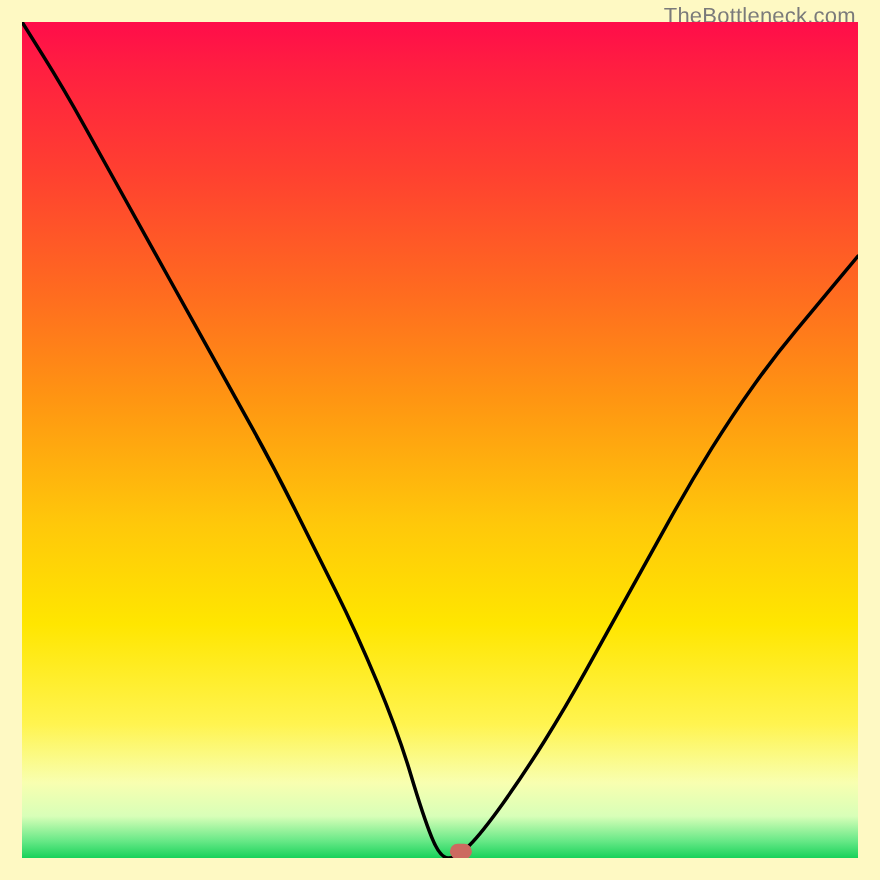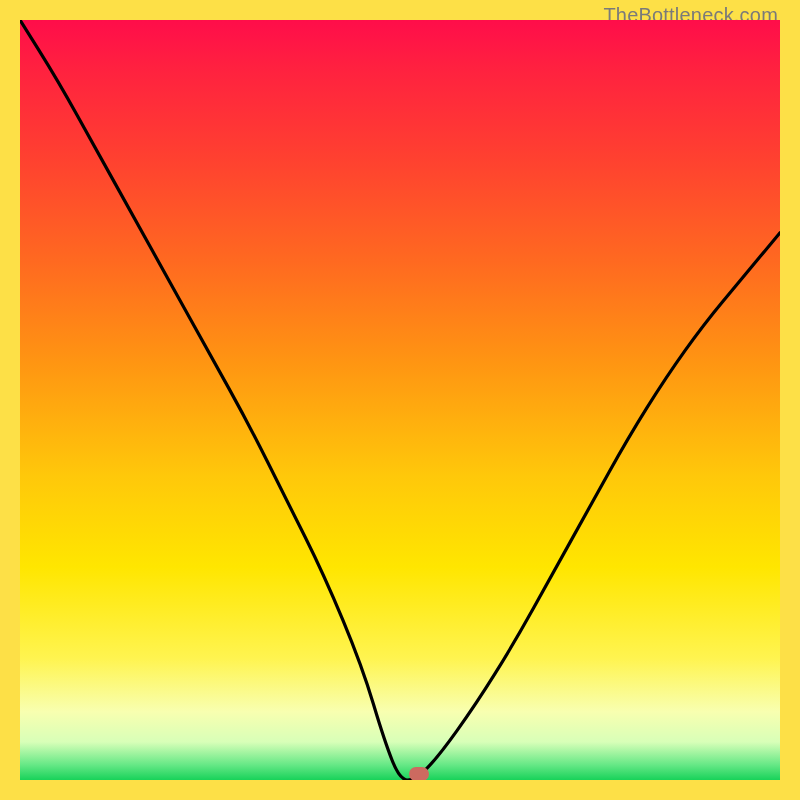--- a/index.html
+++ b/index.html
@@ -8,21 +8,21 @@
     width: 800px;
     height: 800px;
     overflow: hidden;
     background: #000;
     font-family: Arial, Helvetica, sans-serif;
   }
   .frame {
     position: relative;
     width: 800px;
     height: 800px;
-    background: #fde047;
+    background: #fef9c3;
   }
   .plot {
     position: absolute;
     left: 20px;
     top: 20px;
     width: 760px;
     height: 760px;
     background: linear-gradient(
       to bottom,
       #ff0d4a 0%,

